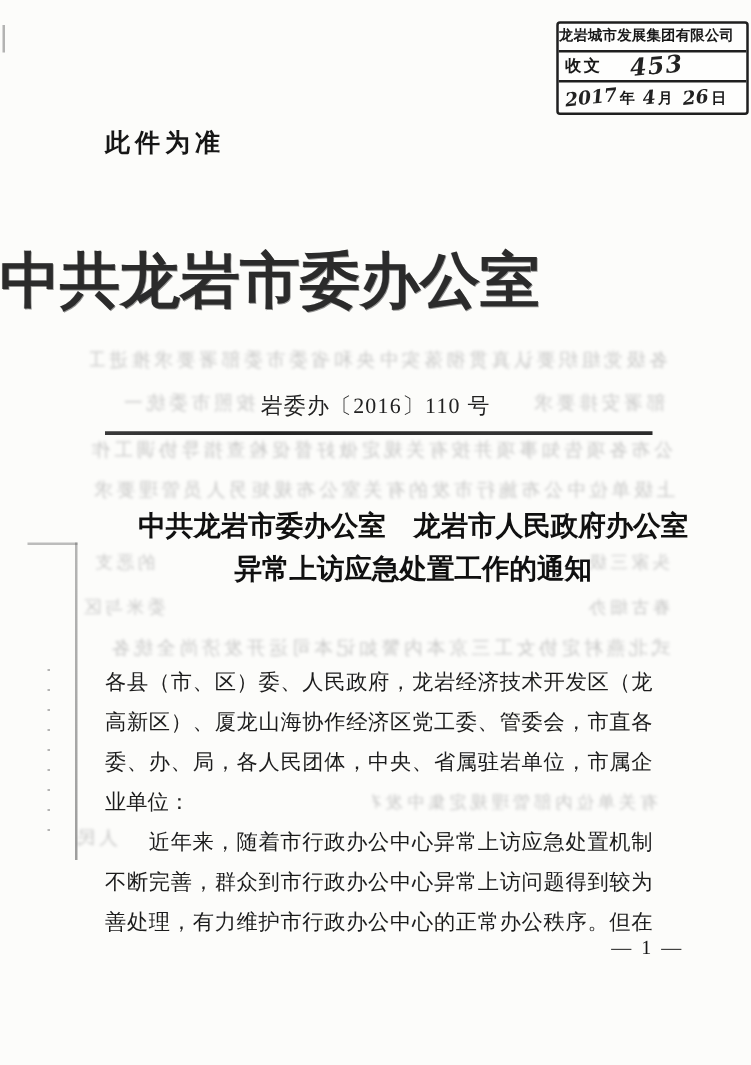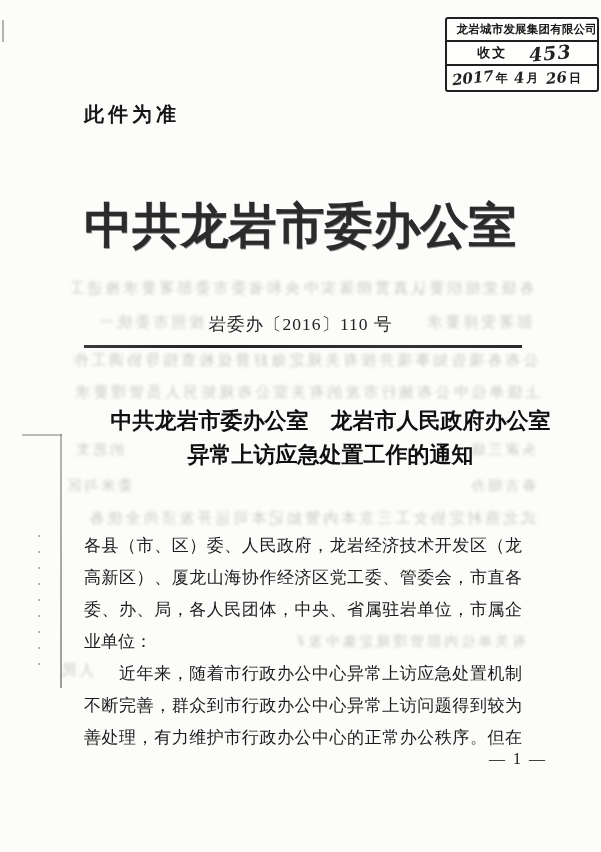--- a/index.html
+++ b/index.html
@@ -50,24 +50,24 @@
     position:absolute;left:445px;top:17px;width:150px;
     border:2px solid #1f1f1f;border-radius:3px;
     background:rgba(255,255,255,.6);
     color:#181818;z-index:3;
   }
   .stamp-row{border-bottom:2px solid #1f1f1f;}
   .stamp-row:last-child{border-bottom:none;}
   .stamp-company{
     height:21px;line-height:21px;
     font-size:11.5px;letter-spacing:.2px;
-    text-align:right;white-space:nowrap;overflow:hidden;
+    text-align:left;white-space:nowrap;overflow:hidden;
     font-weight:600;
   }
-  .stamp-mid{height:22px;line-height:22px;display:flex;align-items:center;justify-content:center;}
+  .stamp-mid{height:22px;line-height:22px;display:flex;align-items:center;}
   .stamp-label{font-size:13px;font-weight:600;margin-left:5px;letter-spacing:2px;}
   .hand{
     font-family:"DejaVu Serif","Liberation Serif",serif;
     font-style:italic;font-weight:600;color:#222;
   }
   .hand-no{font-size:19px;margin-left:22px;transform:rotate(-5deg);letter-spacing:1px;}
   .stamp-date{height:24px;line-height:24px;display:flex;align-items:center;font-size:12px;}
   .stamp-date .hand{font-size:15px;transform:rotate(-6deg);}
   .stamp-date .hy{margin-left:5px;}
   .stamp-date .hm{margin-left:6px;}
@@ -78,21 +78,21 @@
   .corner{
     position:absolute;left:84px;top:99px;z-index:2;
     font-family:"DejaVu Sans","Liberation Sans",sans-serif;
     font-weight:700;font-size:20px;line-height:30px;
     letter-spacing:4px;color:#161616;
   }
 
   
   .issuer{
     position:absolute;left:0;top:190px;width:100%;z-index:2;
-    text-align:center;
+    text-align:left;
     font-size:48px;font-weight:900;line-height:1.5;
     color:#2b2b2b;letter-spacing:0px;
     text-shadow:0.6px 0.6px 0 rgba(60,60,60,.55), -0.4px 0 0 rgba(90,90,90,.4);
   }
   .docno{
     position:absolute;left:0;top:312px;width:100%;z-index:2;
     text-align:center;font-size:17.5px;font-weight:400;color:#222;
     letter-spacing:1px;
   }
   .rule{

